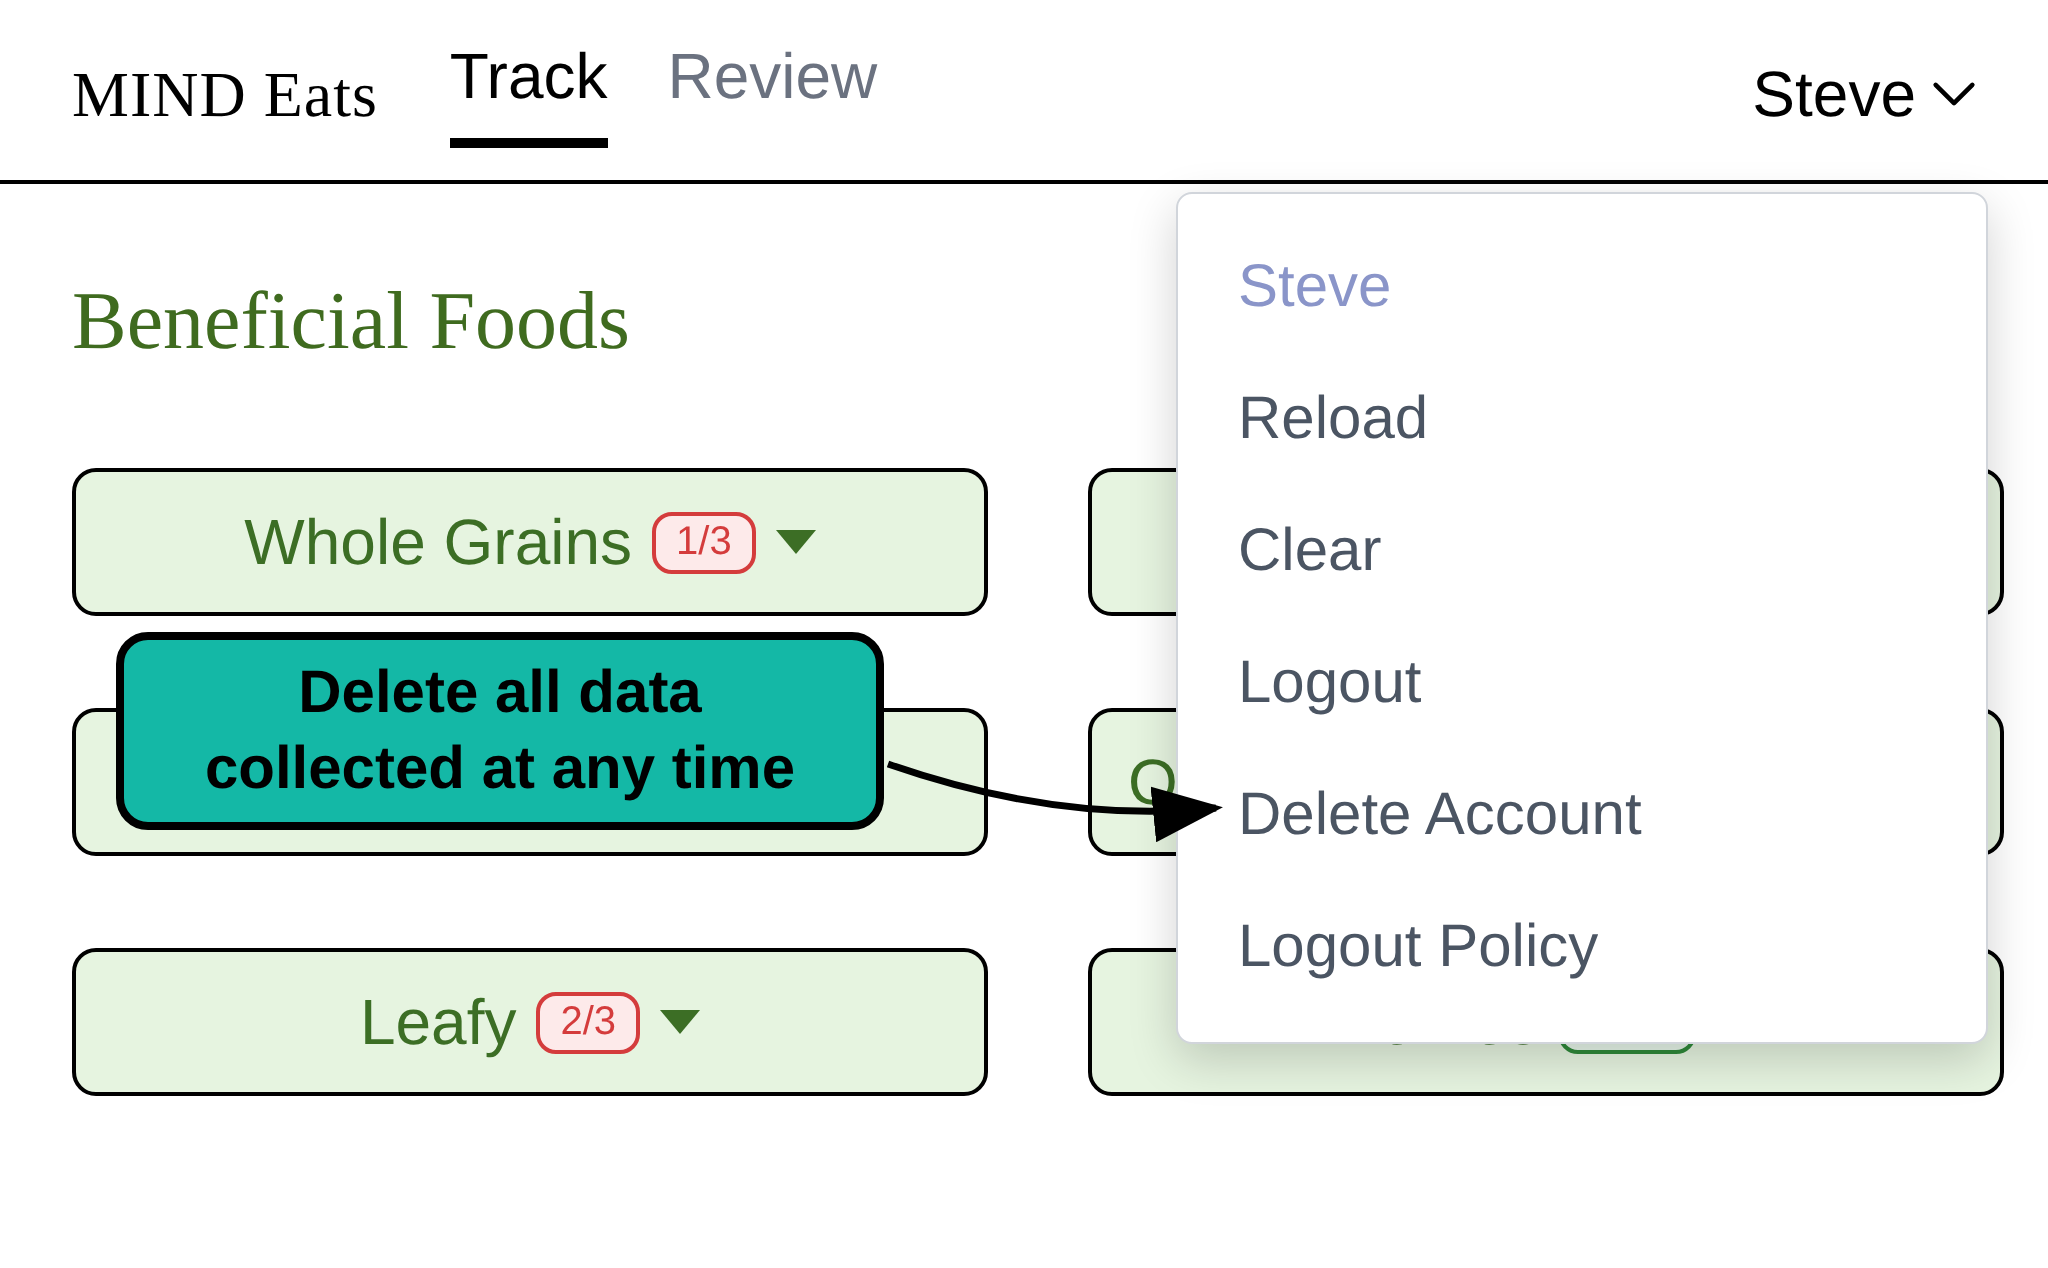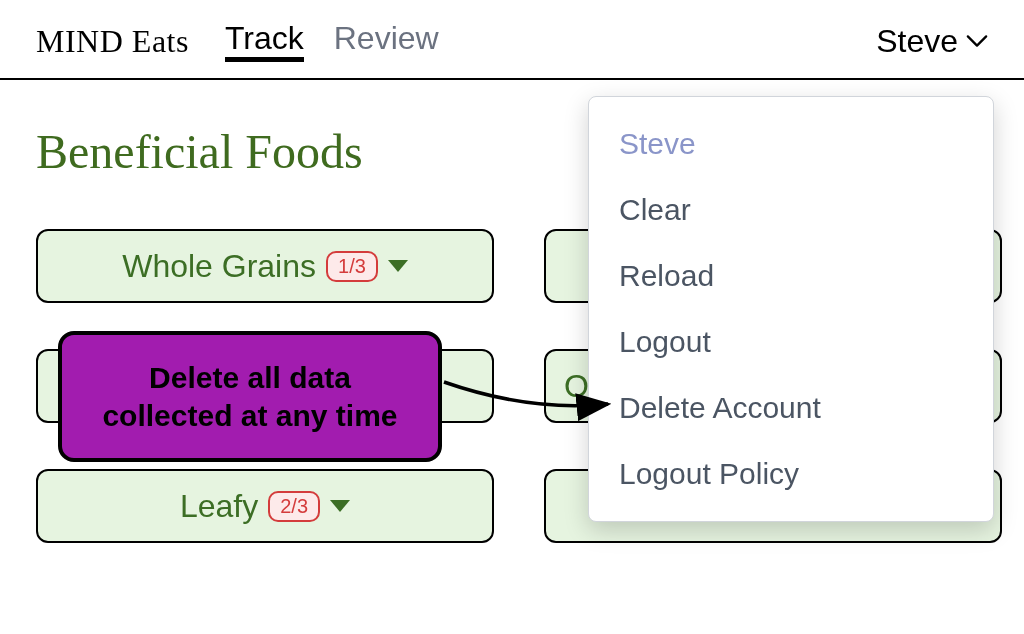--- a/index.html
+++ b/index.html
@@ -18,41 +18,41 @@
       color: #000;
       margin-right: 36px;
       letter-spacing: 0.5px;
     }
     .nav-tabs { display: flex; gap: 30px; }
     .nav-tab {
       font-family: 'Segoe UI', 'Helvetica Neue', Arial, sans-serif;
       font-size: 32px;
       color: #6b7280;
       cursor: pointer;
-      padding-bottom: 0;
+      padding-bottom: 12px;
     }
     .nav-tab.active {
       color: #000;
       border-bottom: 5px solid #000;
     }
     .user-menu-trigger {
       margin-left: auto;
       display: flex;
       align-items: center;
       gap: 8px;
       font-family: 'Segoe UI', Arial, sans-serif;
       font-size: 32px;
       color: #000;
       cursor: pointer;
     }
     .chevron-down { width: 22px; height: 14px; }
 
     .page-title {
       font-family: Georgia, serif;
-      font-size: 48px;
+      font-size: 41px;
       color: #3f6b1f;
       font-weight: normal;
       margin: 44px 0 50px 36px;
     }
 
     .food-grid {
       display: grid;
       grid-template-columns: repeat(2, 458px);
       gap: 46px 50px;
       padding: 0 36px;
@@ -106,27 +106,27 @@
       font-family: 'Segoe UI', Arial, sans-serif;
       font-size: 30px;
       color: #4b5563;
       padding: 16px 30px;
       cursor: pointer;
     }
     .dropdown-item.username { color: #8a95c9; }
 
     .callout {
       position: absolute;
-      top: 331px;
+      top: 316px;
       left: 58px;
       width: 384px;
-      background: #a21caf;
+      background: #14b8a6;
       border: 4px solid #000;
       border-radius: 16px;
-      padding: 24px 18px;
+      padding: 8px 18px;
       z-index: 60;
     }
     .callout-text {
       font-family: 'Segoe UI', Arial, sans-serif;
       font-size: 30px;
       font-weight: 700;
       color: #000;
       text-align: center;
       line-height: 1.25;
     }
@@ -183,22 +183,22 @@
   </div>
   <div class="food-card">
     <span class="food-name">Berries</span>
     <span class="score-badge score-green">3.5/2</span>
     <span class="caret-down"></span>
   </div>
 </div>
 
 <div class="dropdown">
   <div class="dropdown-item username">Steve</div>
+  <div class="dropdown-item">Reload</div>
   <div class="dropdown-item">Clear</div>
-  <div class="dropdown-item">Reload</div>
   <div class="dropdown-item">Logout</div>
   <div class="dropdown-item">Delete Account</div>
   <div class="dropdown-item">Logout Policy</div>
 </div>
 
 <div class="callout">
   <div class="callout-text">Delete all data collected at any time</div>
 </div>
 <svg class="callout-arrow" width="176" height="46" viewBox="0 0 176 46">
   <defs>

